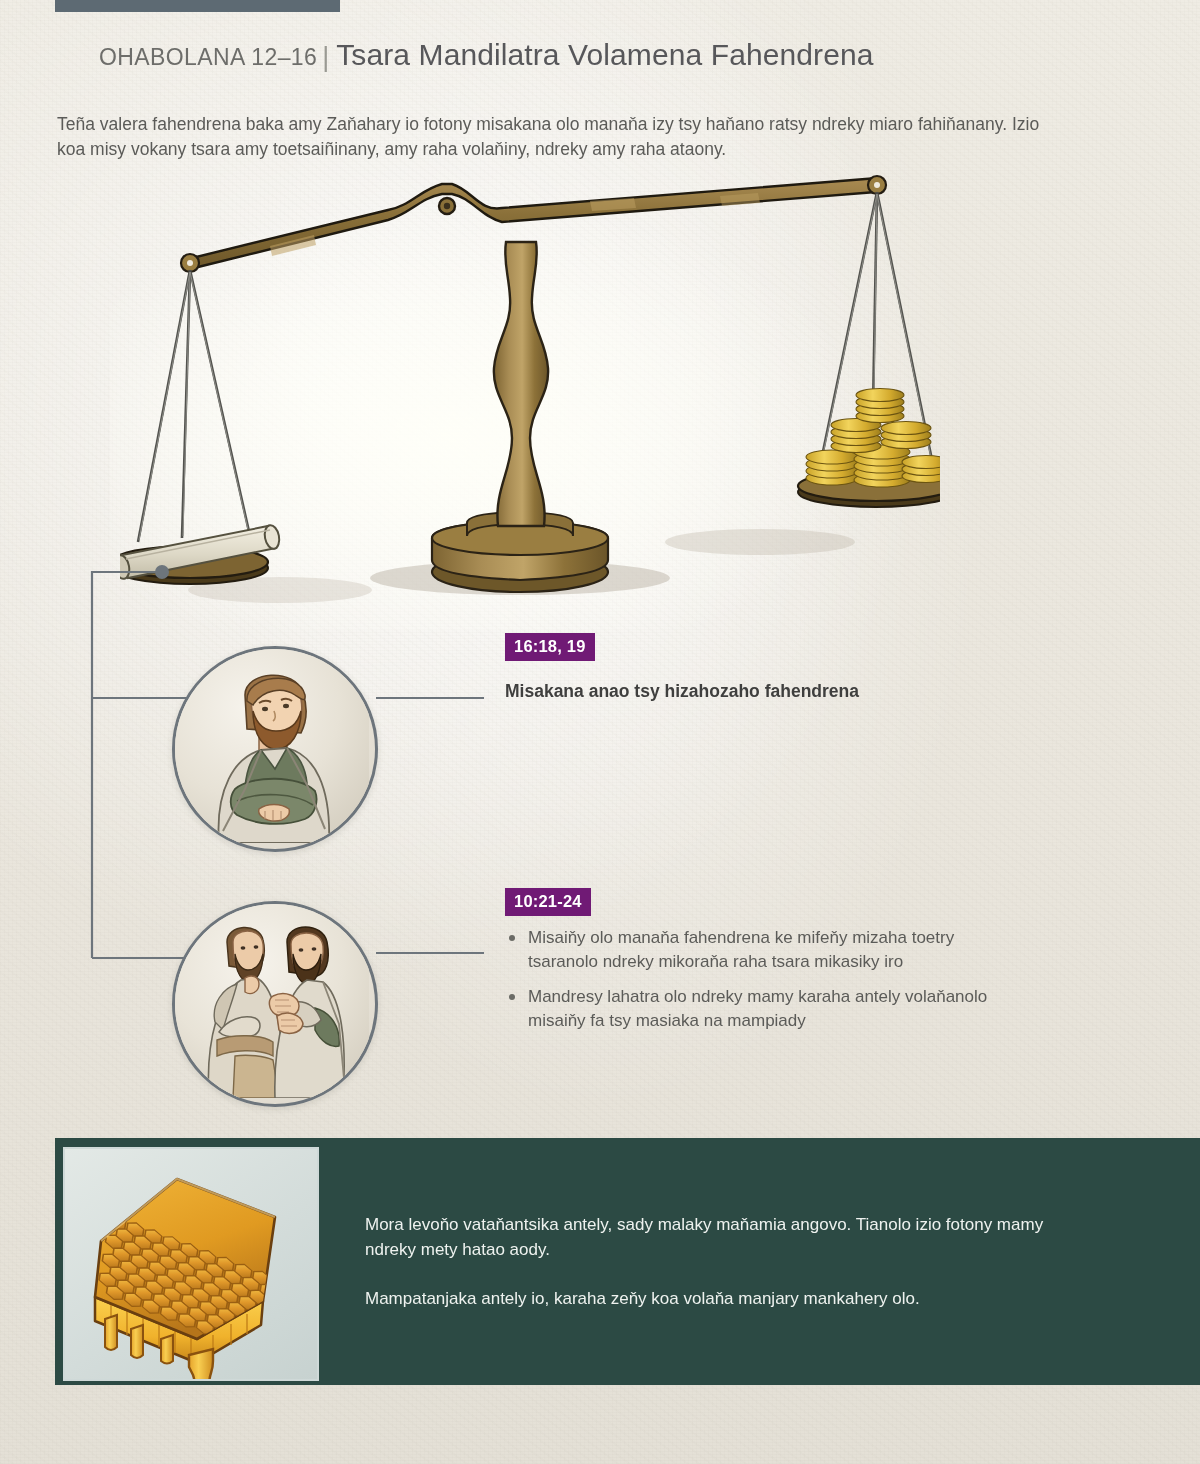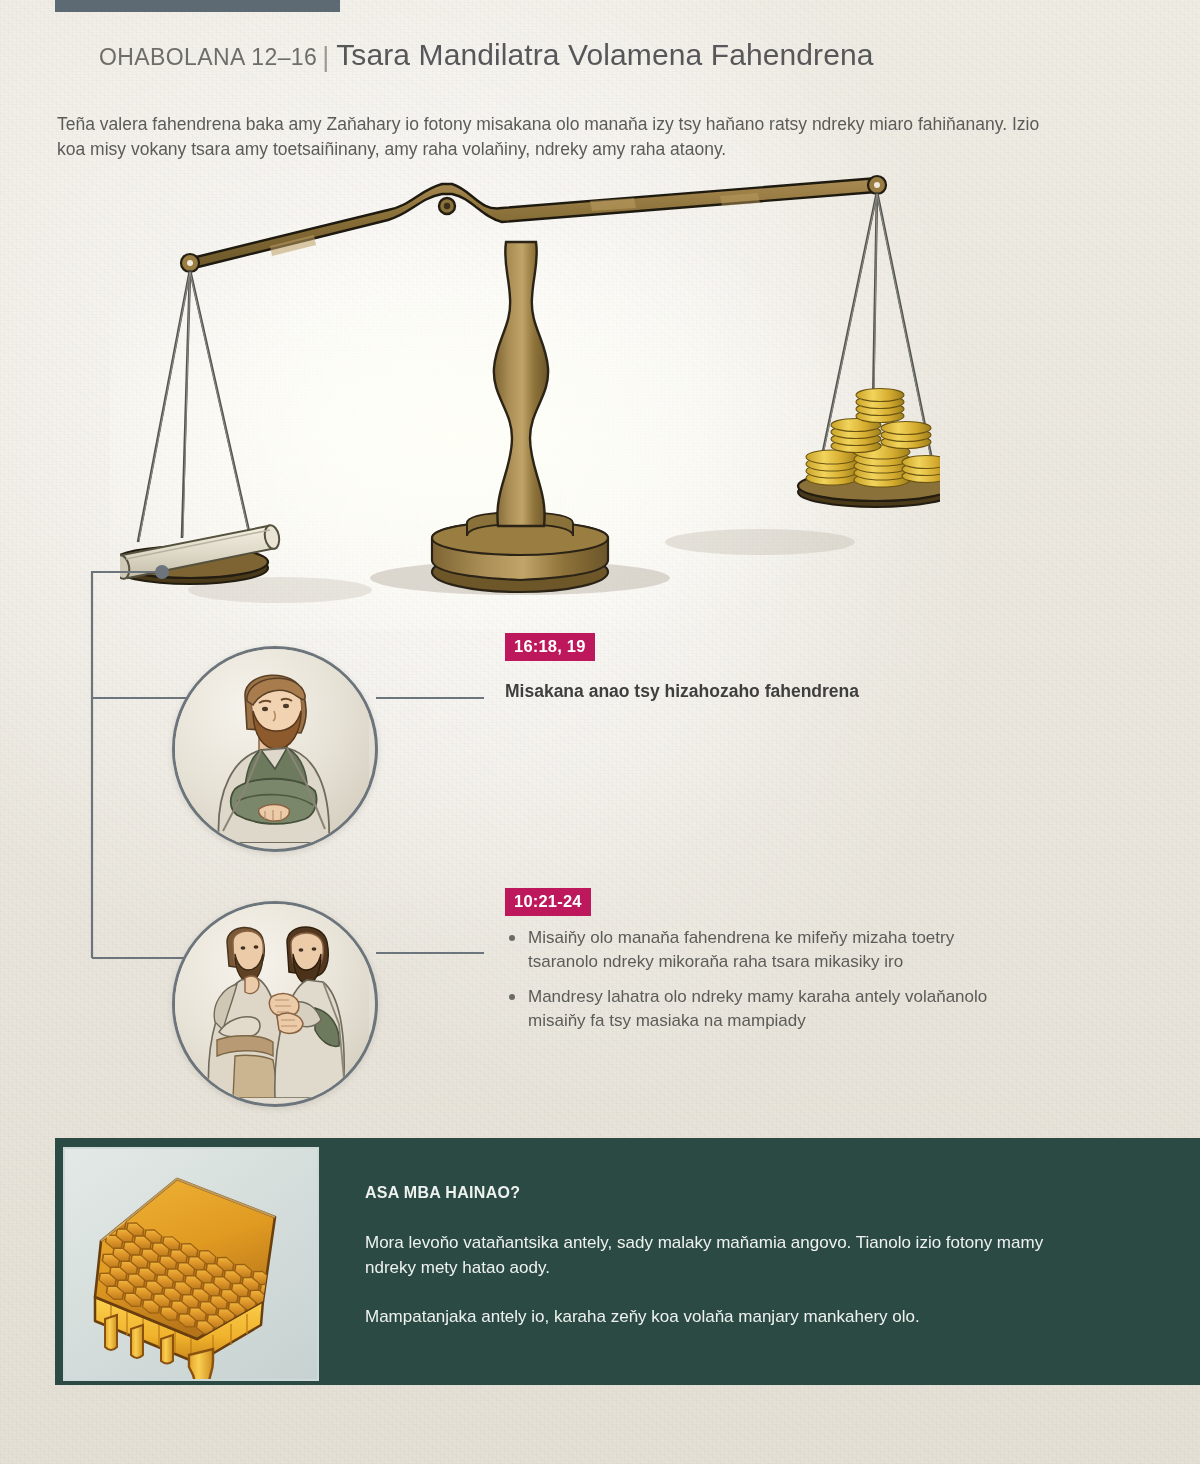--- a/index.html
+++ b/index.html
@@ -61,21 +61,21 @@
     border:3px solid #6d757c;overflow:hidden;
     background:radial-gradient(circle at 38% 32%, #f4f1ea 0%, #e6e1d6 62%, #d8d2c5 100%);
     box-shadow:0 2px 6px rgba(80,75,65,.14);
   }
   .portrait.p1{left:172px;top:646px;}
   .portrait.p2{left:172px;top:901px;}
   .portrait svg{display:block;}
 
   
   .badge{
-    display:inline-block;background:#be185d;color:#fff;
+    display:inline-block;background:#701a75;color:#fff;
     font-size:16.5px;font-weight:bold;letter-spacing:.2px;
     padding:4px 9px 5px 9px;
   }
   .blk{position:absolute;width:520px;}
   .blk1{left:505px;top:633px;}
   .blk2{left:505px;top:888px;}
   .blk-title{
     font-size:17.5px;font-weight:bold;color:#3f3f3e;margin-top:20px;
   }
   ul.bullets{list-style:none;margin:10px 0 0 0;padding:0;}
@@ -516,18 +516,17 @@
             </g>
           </g>
         </g>
 
         <path d="M36 92 L 112 30 L 210 68" fill="none" stroke="#fbd98c" stroke-width="2" opacity=".6"></path>
       </svg>
     </div>
   </div>
 
   <div class="green-body">
-    <div class="green-h">ASA MBA HAINAO?</div>
     <div class="green-p">Mora levoňo vataňantsika antely, sady malaky maňamia angovo. Tianolo izio fotony mamy ndreky mety hatao aody.</div>
     <div class="green-p second">Mampatanjaka antely io, karaha zeňy koa volaňa manjary mankahery olo.</div>
   </div>
 
 </div>
 
 </body></html>

